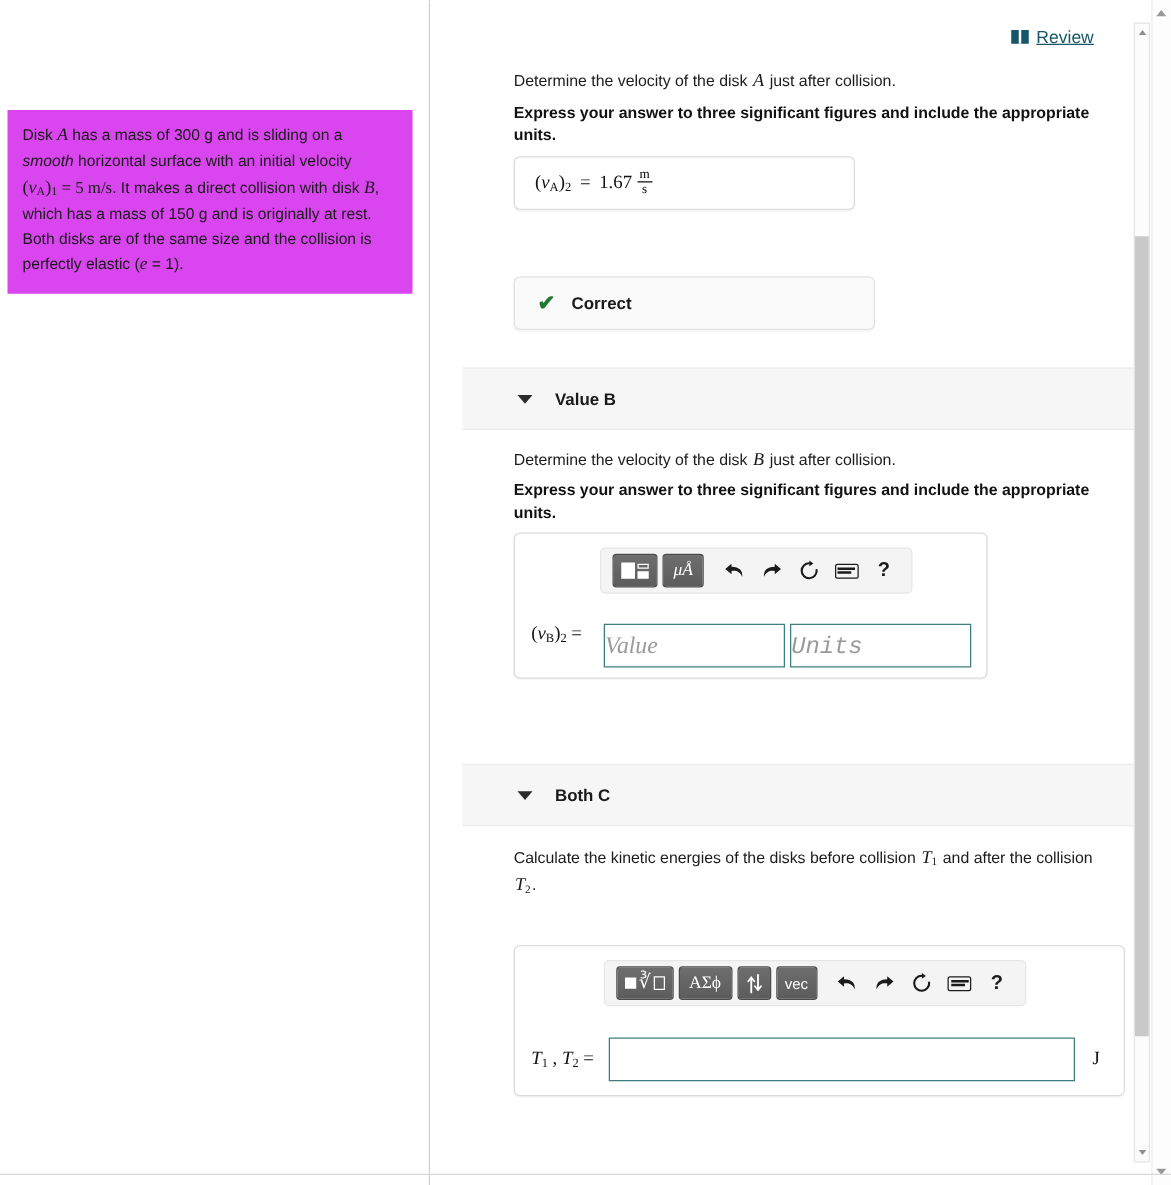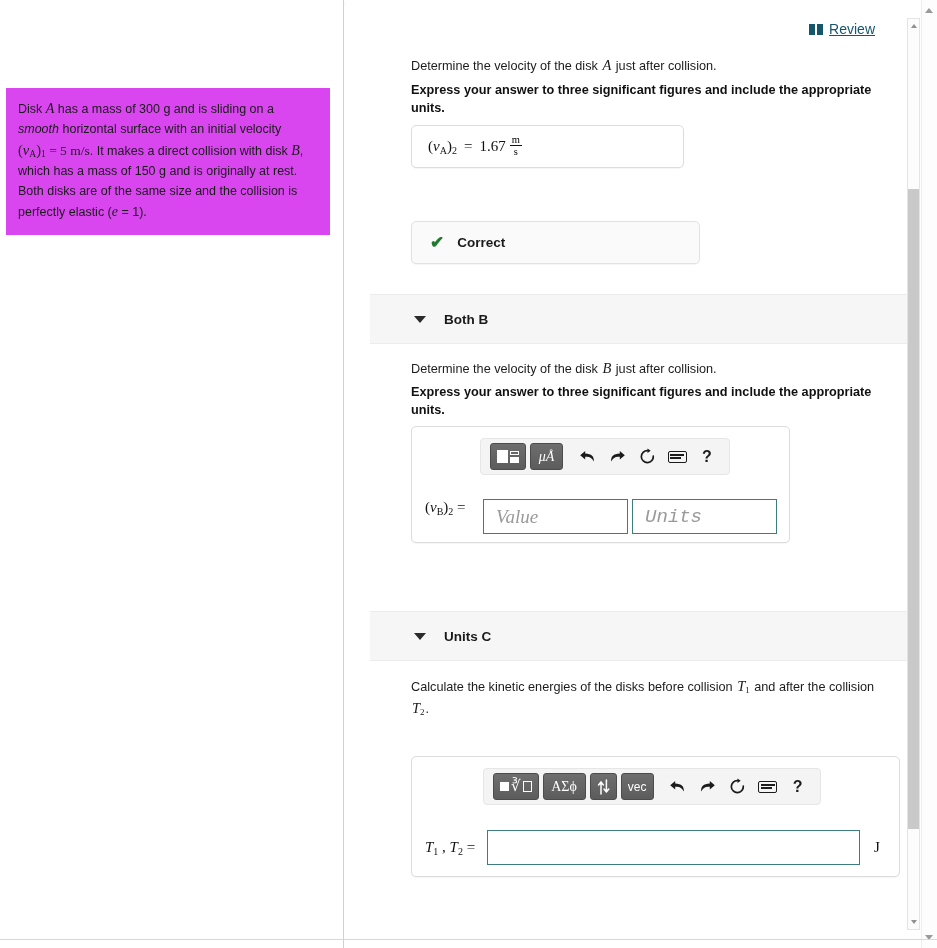--- a/index.html
+++ b/index.html
@@ -209,21 +209,20 @@
   
   .inp {
     border: 1px solid #3e7d7d;
     background: #fff;
     height: 35px;
     font-family: "Liberation Serif", serif;
     font-style: italic;
     font-size: 19px;
     color: #9a9a9a;
     display: flex; align-items: center;
-    padding-left: 12px;
     cursor: text;
   }
   .unit-j {
     font-family: "Liberation Serif", serif;
     font-size: 15px;
     color: #111;
   }
 
   
   .vscroll {
@@ -314,21 +313,21 @@
       </span>
     </div>
 
     <div class="correct-box" style="position:absolute; left:66px; top:221px; width:289px; height:43px;">
       <span class="check">✔</span>
       <span class="correct-lbl">Correct</span>
     </div>
 
     <div class="part-head" style="position:absolute; left:25px; top:294px; width:541px; height:50px;">
       <span class="caret"></span>
-      <span class="part-title">Both B</span>
+      <span class="part-title">Value B</span>
     </div>
 
     <div style="position:absolute; left:66px; top:358px; width:490px;">
       <div class="q-text"><span>Determine the velocity of the disk </span><span class="mi">B</span><span> just after collision.</span></div>
     </div>
 
     <div style="position:absolute; left:66px; top:383px; width:480px;">
       <div class="q-bold">Express your answer to three significant figures and include the appropriate units.</div>
     </div>
 
@@ -375,21 +374,21 @@
 
       <div style="position:absolute; left:13px; top:72px; display:flex; align-items:flex-start;">
         <span class="lbl-math" style="width:58px;">(<i>v<span class="sb">B</span></i>)<span class="sb">2</span> =</span>
         <span class="inp" style="width:145px;">Value</span>
         <span class="inp" style="width:145px; margin-left:4px;font-family:Liberation Mono, monospace;">Units</span>
       </div>
     </div>
 
     <div class="part-head" style="position:absolute; left:25px; top:611px; width:541px; height:50px;">
       <span class="caret"></span>
-      <span class="part-title">Units C</span>
+      <span class="part-title">Both C</span>
     </div>
 
     <div style="position:absolute; left:66px; top:676px; width:490px;">
       <div class="q-text"><span>Calculate the kinetic energies of the disks before collision </span><span class="mi">T<span style="font-size:9px;vertical-align:-0.25em;font-style:normal;">1</span></span><span> and after the collision </span><br><span class="mi">T<span style="font-size:9px;vertical-align:-0.25em;font-style:normal;">2</span></span><span>.</span></div>
     </div>
 
 
     <div class="ans-frame" style="position:absolute; left:66px; top:756px; width:489px; height:121px;">
 
       <div class="tb-wrap" style="position:absolute; left:71px; top:11px;">

